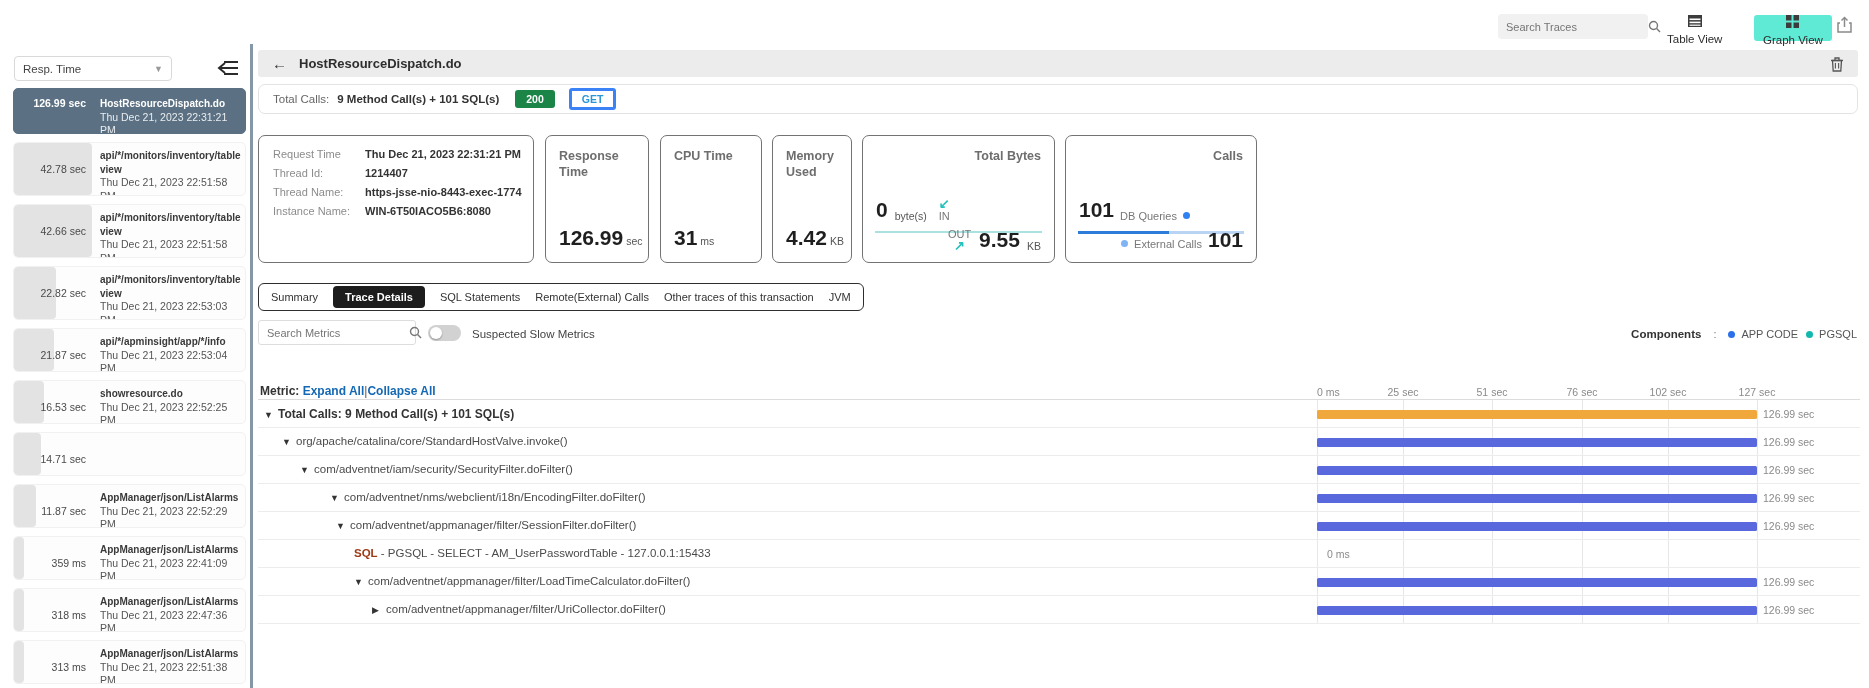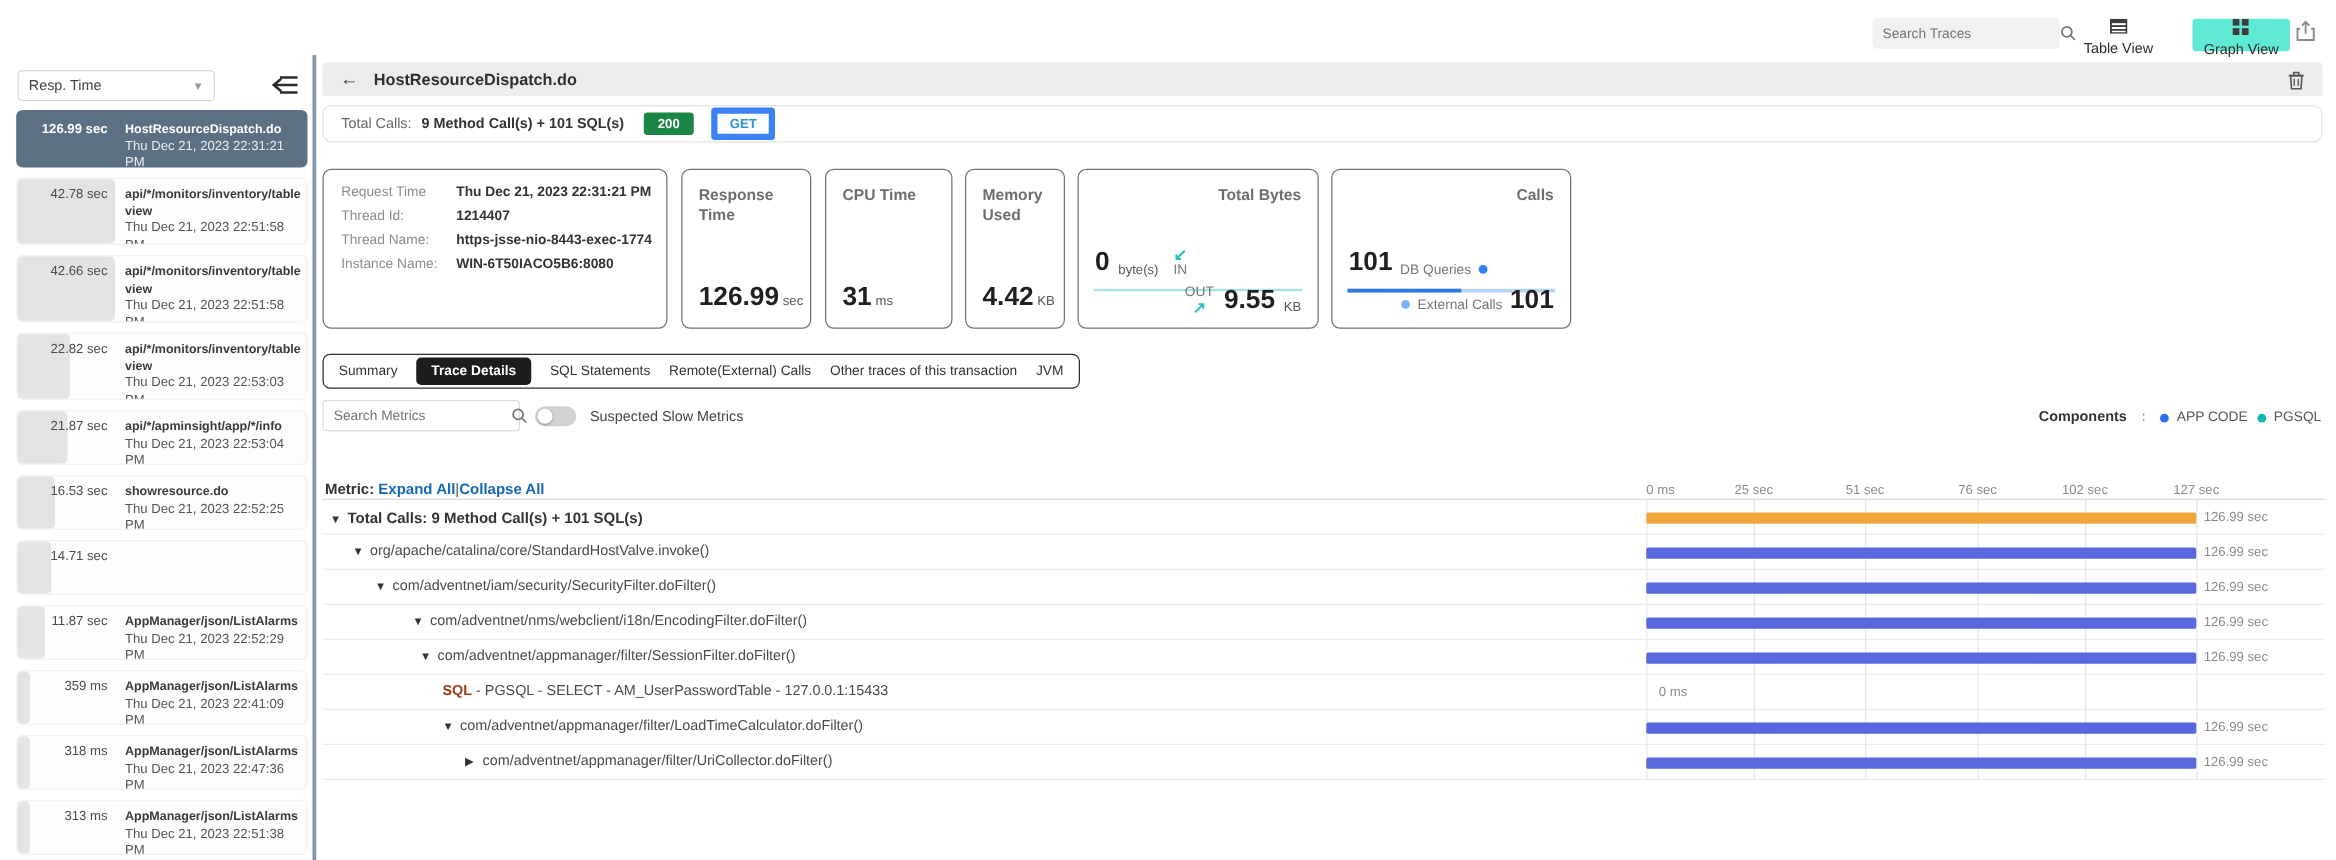--- a/index.html
+++ b/index.html
@@ -21,21 +21,21 @@
                  border-radius:4px; font-size:11.5px; color:#444; display:flex; align-items:center;
                  padding:0 8px; justify-content:space-between; background:#fff; }
   .sort-chevron { color:#999; font-size:9px; }
   .collapse-btn { position:absolute; right:4px; top:1px; width:24px; height:22px; cursor:pointer; }
 
   .trace-list { position:absolute; left:13px; top:88px; width:233px; }
   .trace-item { position:relative; width:233px; height:44px; margin-bottom:8px; background:#fdfdfd;
                 border:1px solid #f1f1f1; border-radius:5px; overflow:hidden; cursor:pointer; }
   .trace-item.tall { height:54px; }
   .trace-item .chip { position:absolute; left:0; top:0; height:100%; background:#e3e3e3; border-radius:4px; }
-  .trace-item .dur { position:absolute; left:0; top:6px; width:72px; text-align:right;
+  .trace-item .dur { position:absolute; left:0; top:20px; width:72px; text-align:right;
                      font-size:10.5px; color:#4a4a4a; }
   .trace-item .info { position:absolute; left:86px; top:6px; width:144px; }
   .trace-item .name { font-weight:bold; font-size:10px; color:#3a3a3a; line-height:13.5px; word-break:break-all; }
   .trace-item .time { font-size:10.5px; color:#555; line-height:13.5px; }
   .trace-item.selected { background:#5b7082; border-color:#5b7082; height:46px; }
   .trace-item.selected .dur { color:#fff; font-weight:bold; top:8px; }
   .trace-item.selected .info { top:8px; }
   .trace-item.selected .name, .trace-item.selected .time { color:#fff; }
   .trace-item.selected .time { color:#e9edf0; }
 
@@ -56,21 +56,21 @@
   .back-arrow { font-size:15px; color:#333; cursor:pointer; margin-right:12px; line-height:1; }
   .page-title { font-size:13px; font-weight:bold; color:#2e2e2e; }
   .trash-btn { margin-left:auto; cursor:pointer; display:flex; align-items:center; }
 
   .summary-box { position:absolute; left:258px; top:84px; width:1600px; height:30px; border:1px solid #e3e3e3;
                  border-radius:7px; display:flex; align-items:center; padding:0 14px; gap:8px; background:#fff; }
   .summary-label { font-size:11.5px; color:#666; }
   .summary-value { font-size:11.5px; font-weight:bold; color:#333; margin-right:8px; }
   .badge-status { background:#1b8447; color:#fff; font-size:10.5px; font-weight:bold;
                   padding:3px 11px; border-radius:3px; }
-  .badge-method { border:5px solid #3b82f6; color:#2b95d6; font-size:10.5px; font-weight:bold;
+  .badge-method { border:3px solid #3b82f6; color:#2b95d6; font-size:10.5px; font-weight:bold;
                   padding:2px 10px; border-radius:3px; background:#fff; margin-left:6px; }
 
   
   .card { position:absolute; top:135px; height:128px; border:1px solid #737373; border-radius:7px; background:#fff; }
   .card-title { font-size:12.5px; color:#6e6e6e; font-weight:600; line-height:16px; }
   .card-right-title { position:absolute; top:12px; right:13px; }
   .big-val { font-size:21px; font-weight:bold; color:#1f1f1f; }
   .small-unit { font-size:10.5px; color:#555; margin-left:3px; }
 
   .card.info-card { left:258px; width:276px; padding:12px 14px; }

